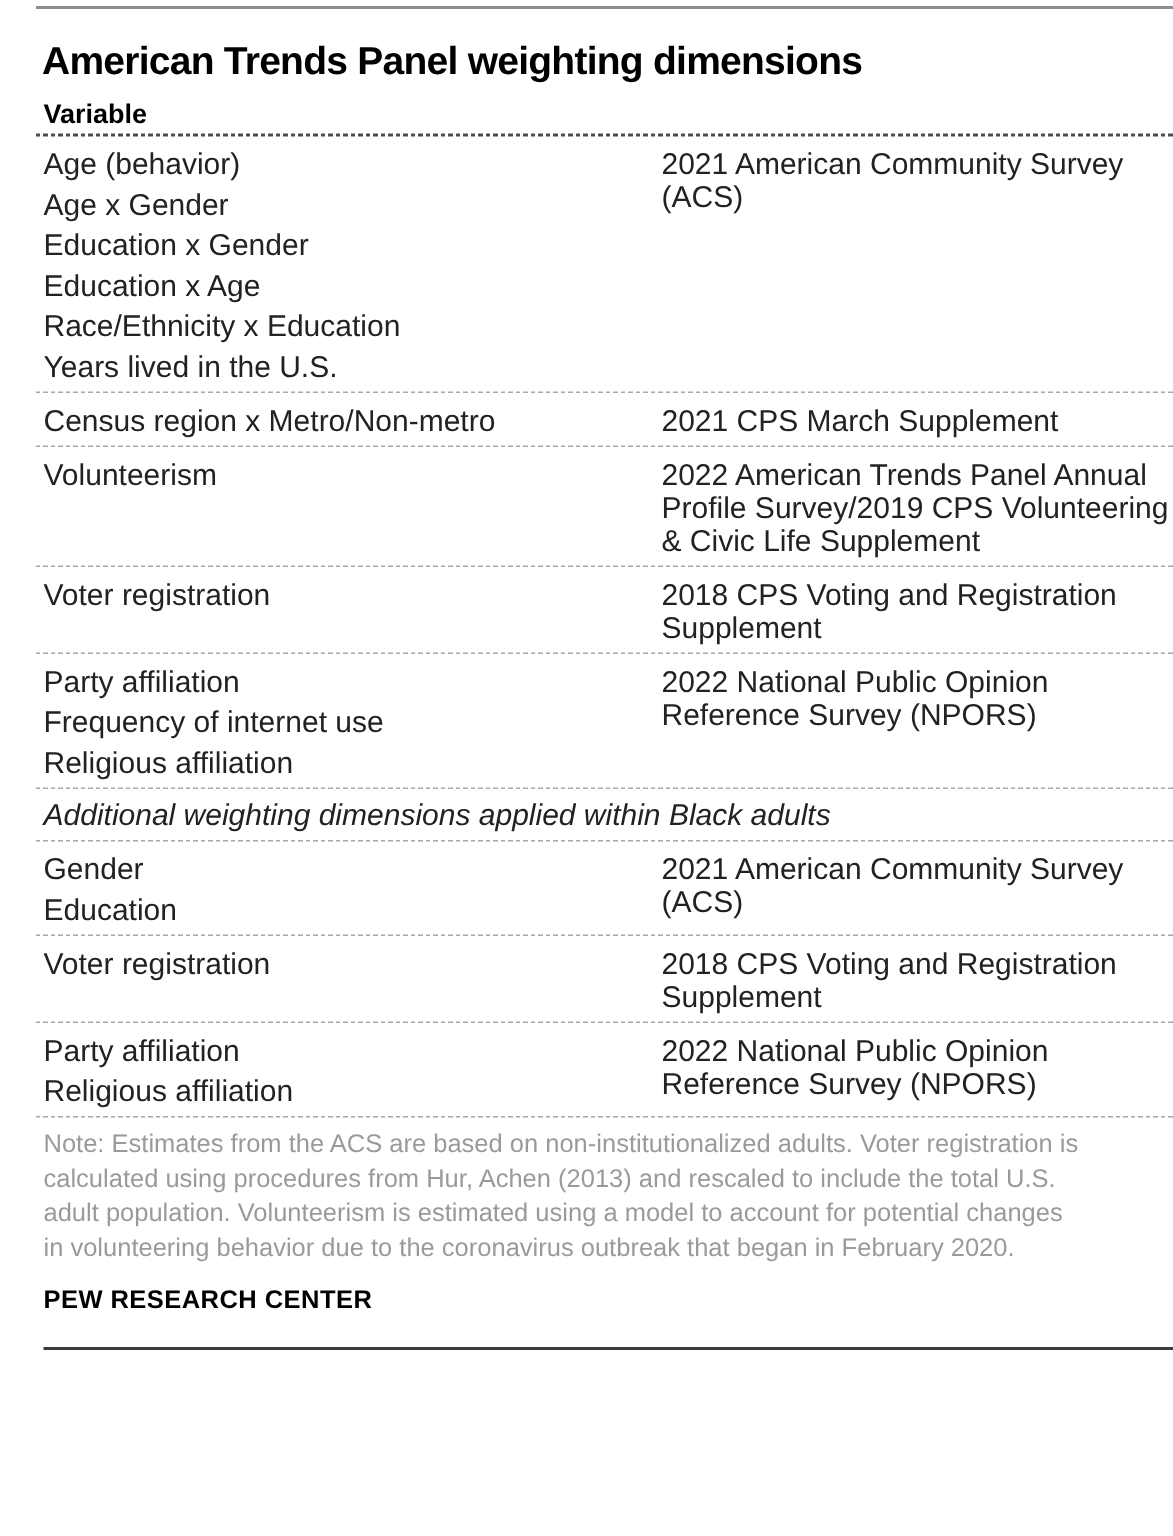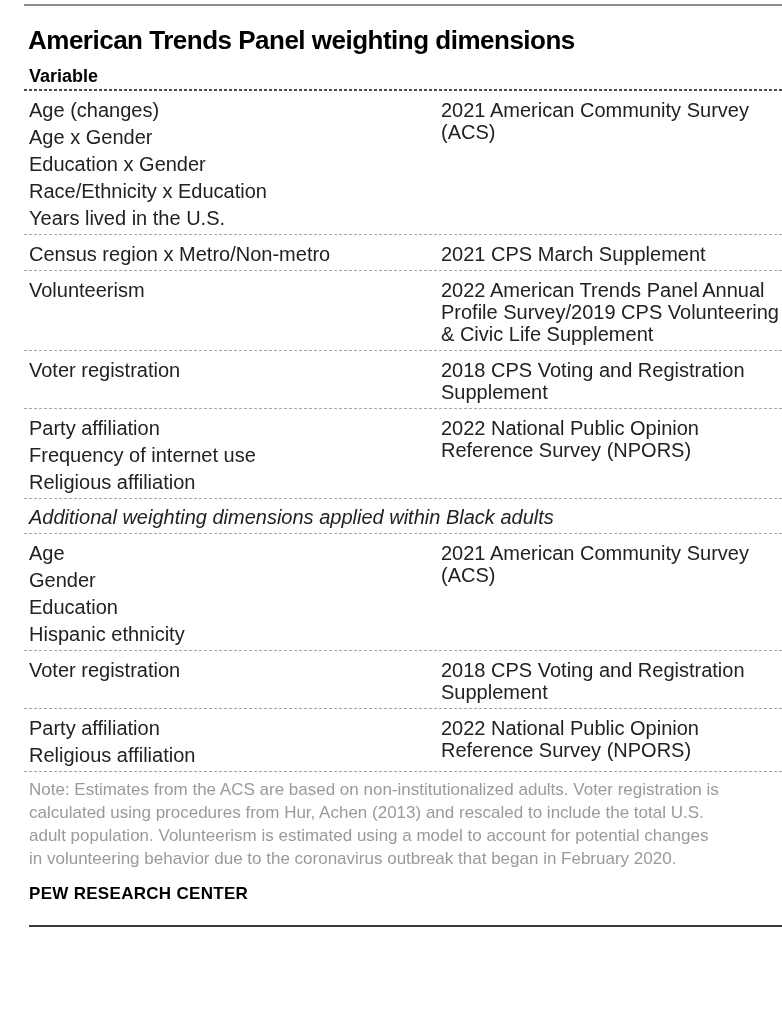--- a/index.html
+++ b/index.html
@@ -100,23 +100,24 @@
 
   <h1 class="title">American Trends Panel weighting dimensions</h1>
 
   <div class="thead">
     <div class="th var">Variable</div>
   </div>
 
   <div id="rows-main">
   <div class="row">
     <div class="cell var">
-          <div class="item">Age (changes)</div>
+          <div class="item">Age (behavior)</div>
           <div class="item">Age x Gender</div>
           <div class="item">Education x Gender</div>
+          <div class="item">Education x Age</div>
           <div class="item">Race/Ethnicity x Education</div>
           <div class="item">Years lived in the U.S.</div>
         </div>
     <div class="cell src">2021 American Community Survey
 (ACS)</div>
   </div>
 
   <div class="row">
     <div class="cell var">
           <div class="item">Census region x Metro/Non-metro</div>
@@ -150,24 +151,22 @@
     <div class="cell src">2022 National Public Opinion
 Reference Survey (NPORS)</div>
   </div>
 </div>
 
   <div class="section-note">Additional weighting dimensions applied within Black adults</div>
 
   <div id="rows-black">
   <div class="row">
     <div class="cell var">
-          <div class="item">Age</div>
           <div class="item">Gender</div>
           <div class="item">Education</div>
-          <div class="item">Hispanic ethnicity</div>
         </div>
     <div class="cell src">2021 American Community Survey
 (ACS)</div>
   </div>
 
   <div class="row">
     <div class="cell var">
           <div class="item">Voter registration</div>
         </div>
     <div class="cell src">2018 CPS Voting and Registration

